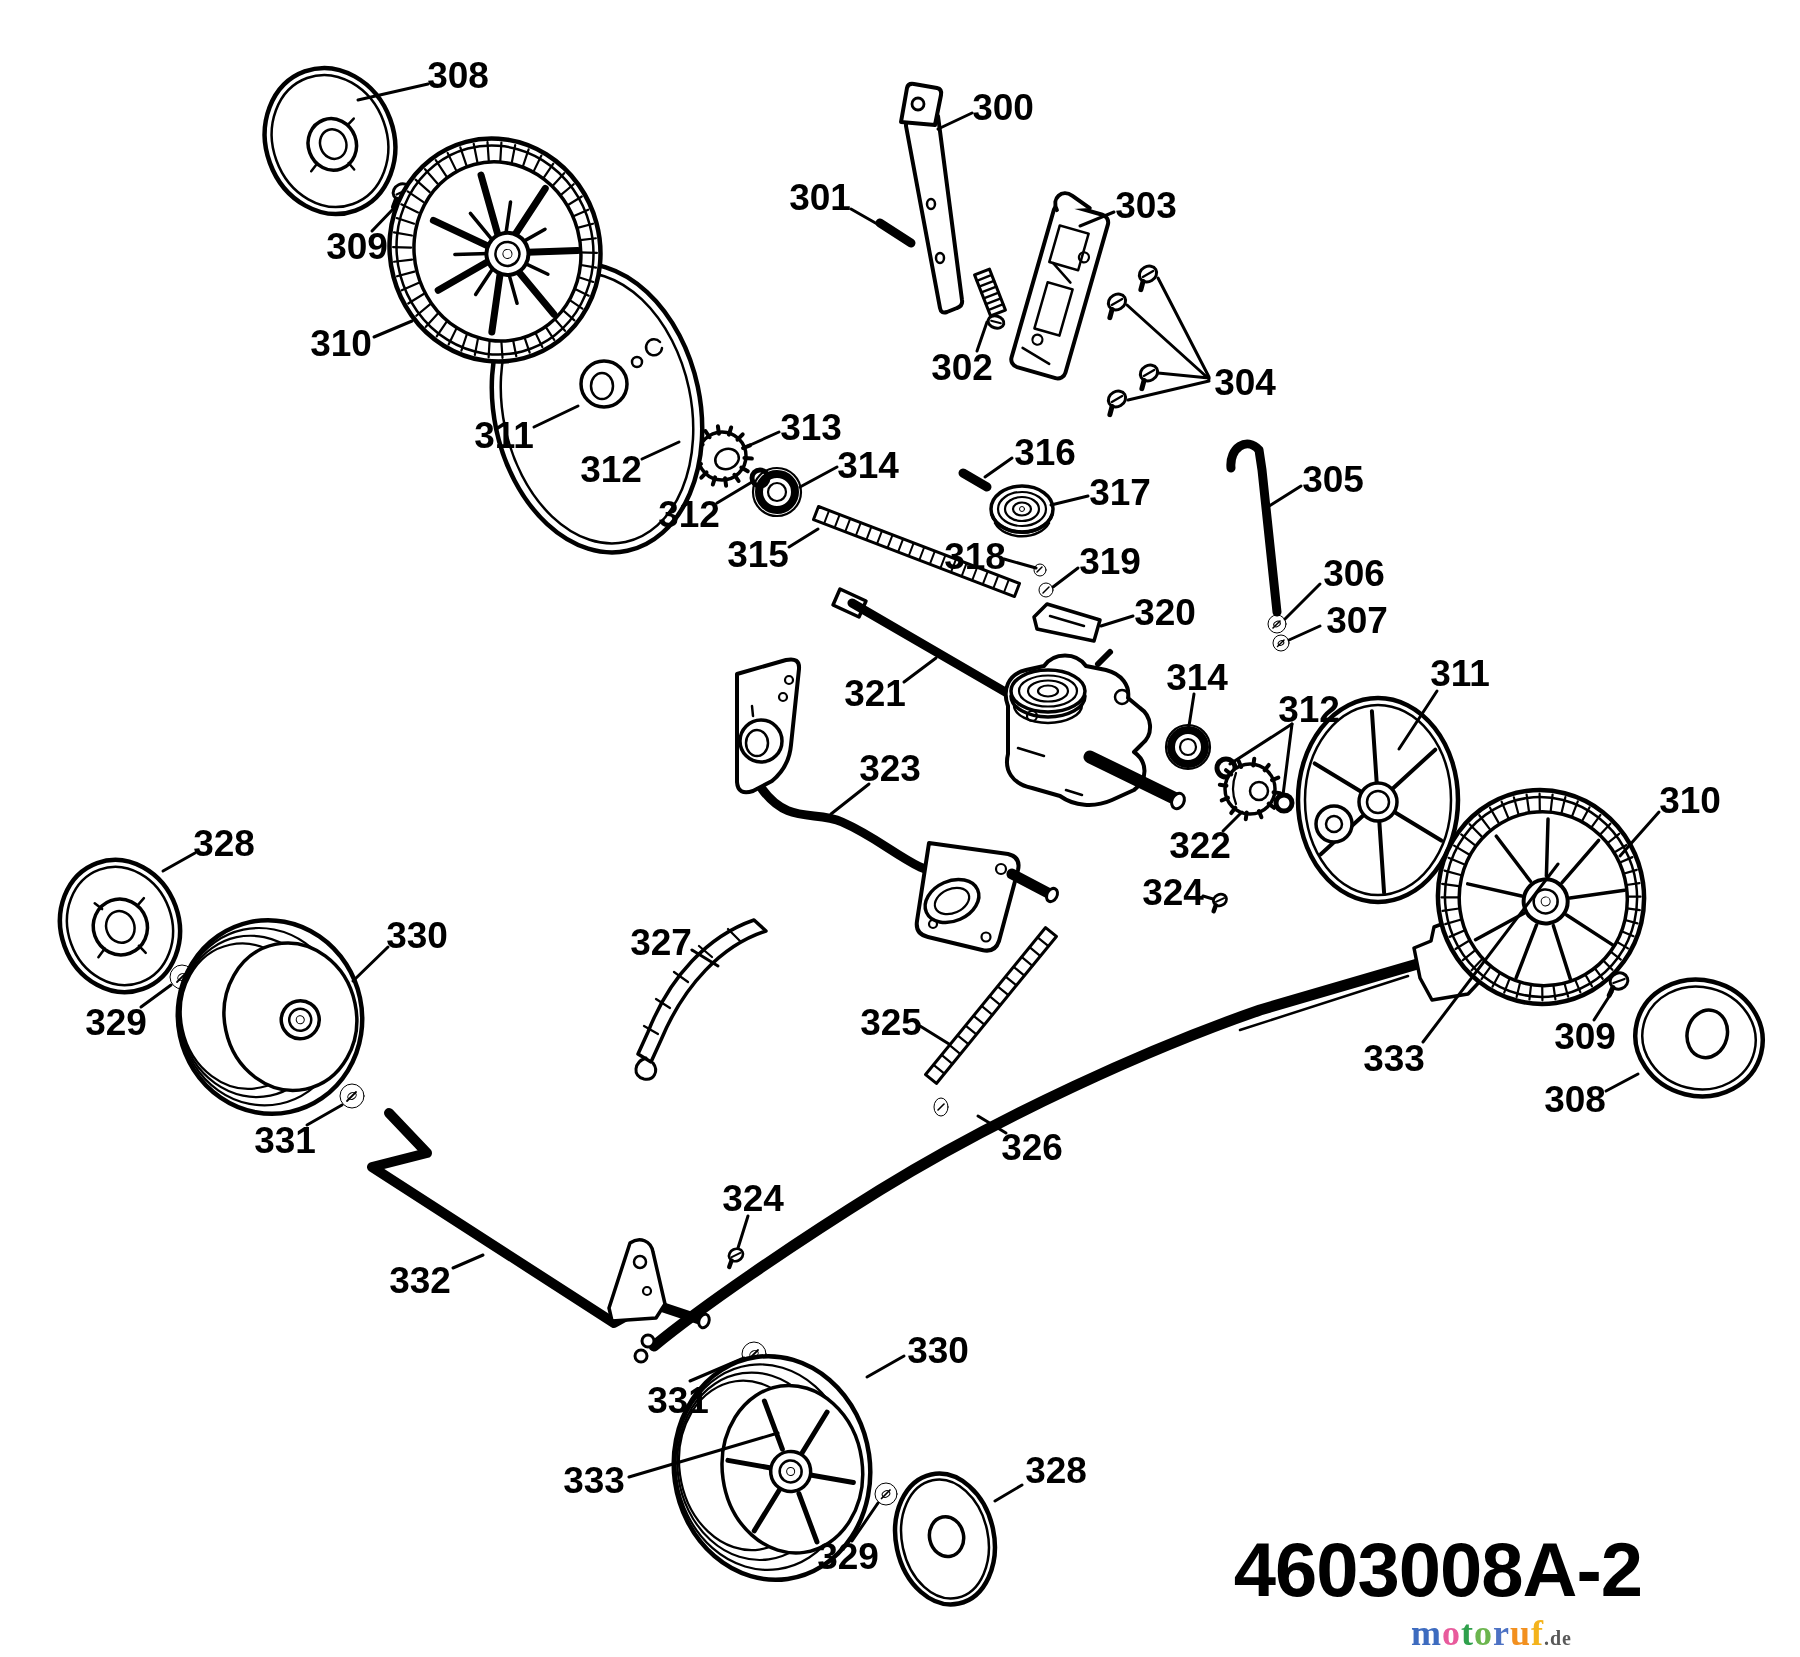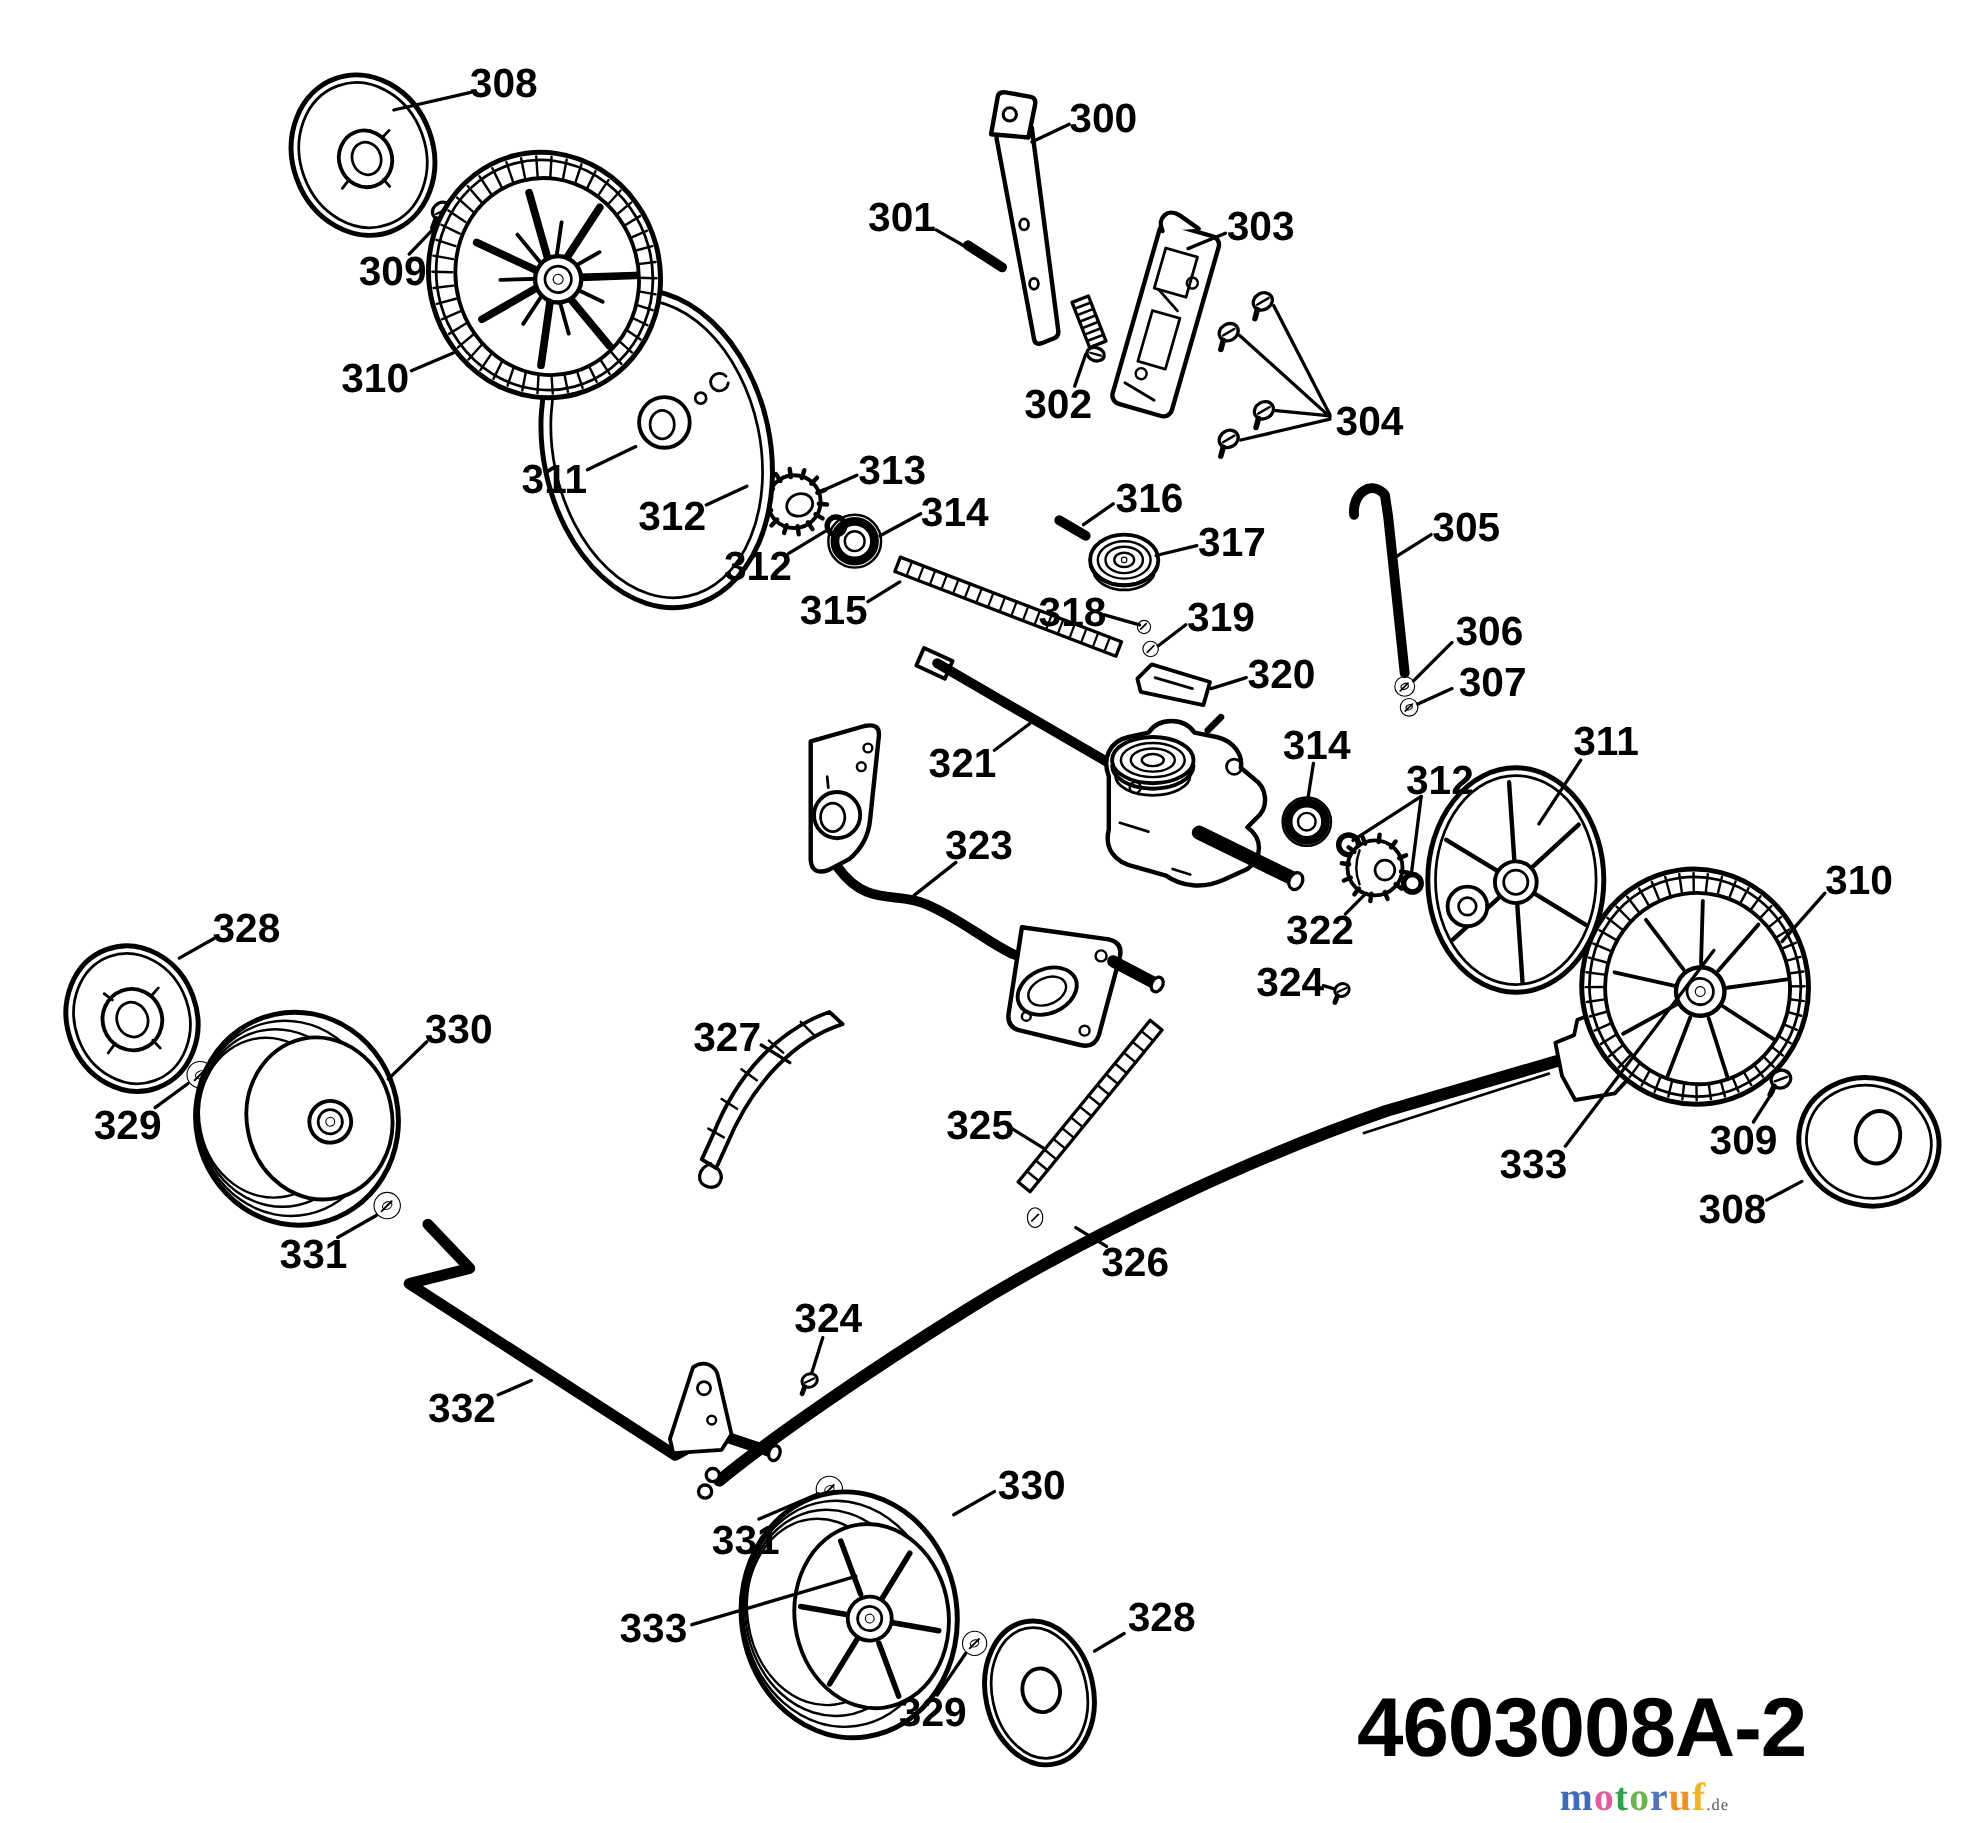--- a/index.html
+++ b/index.html
@@ -6,21 +6,21 @@
   body{width:1800px;height:1657px;overflow:hidden}
   .stage{position:relative;width:1580px;height:1657px;background:#fff;font-family:"Liberation Sans",sans-serif}
   svg{position:absolute;left:0;top:0}
   svg path,svg ellipse,svg circle,svg line,svg polyline,svg rect{fill:none;stroke:#000;stroke-linecap:round;stroke-linejoin:round}
   .fw{fill:#fff}
   svg text{fill:#000;stroke:none}
   .co{font:700 37px "Liberation Sans","DejaVu Sans",sans-serif}
   .id-code{font:700 76px "Liberation Sans","DejaVu Sans",sans-serif;letter-spacing:-1px}
   .watermark{position:absolute;right:8px;bottom:6px;font-family:"Liberation Serif","DejaVu Serif",serif;
              font-weight:700;font-size:36px;letter-spacing:1px;line-height:1}
-  .watermark .de{font-size:15px;font-weight:400}
+  .watermark .de{font-size:20px;font-weight:700}
 </style>
 </head>
 <body>
 
 <div class="stage">
 <svg width="1800" height="1657" viewBox="0 0 1800 1657">
 
   <g>
     <path d="M 840 589 L 866 601 L 859 617 L 833 605 Z" class="fw" stroke-width="3.5"></path>
     <line x1="852" y1="603" x2="1026" y2="704" stroke-width="9"></line>

